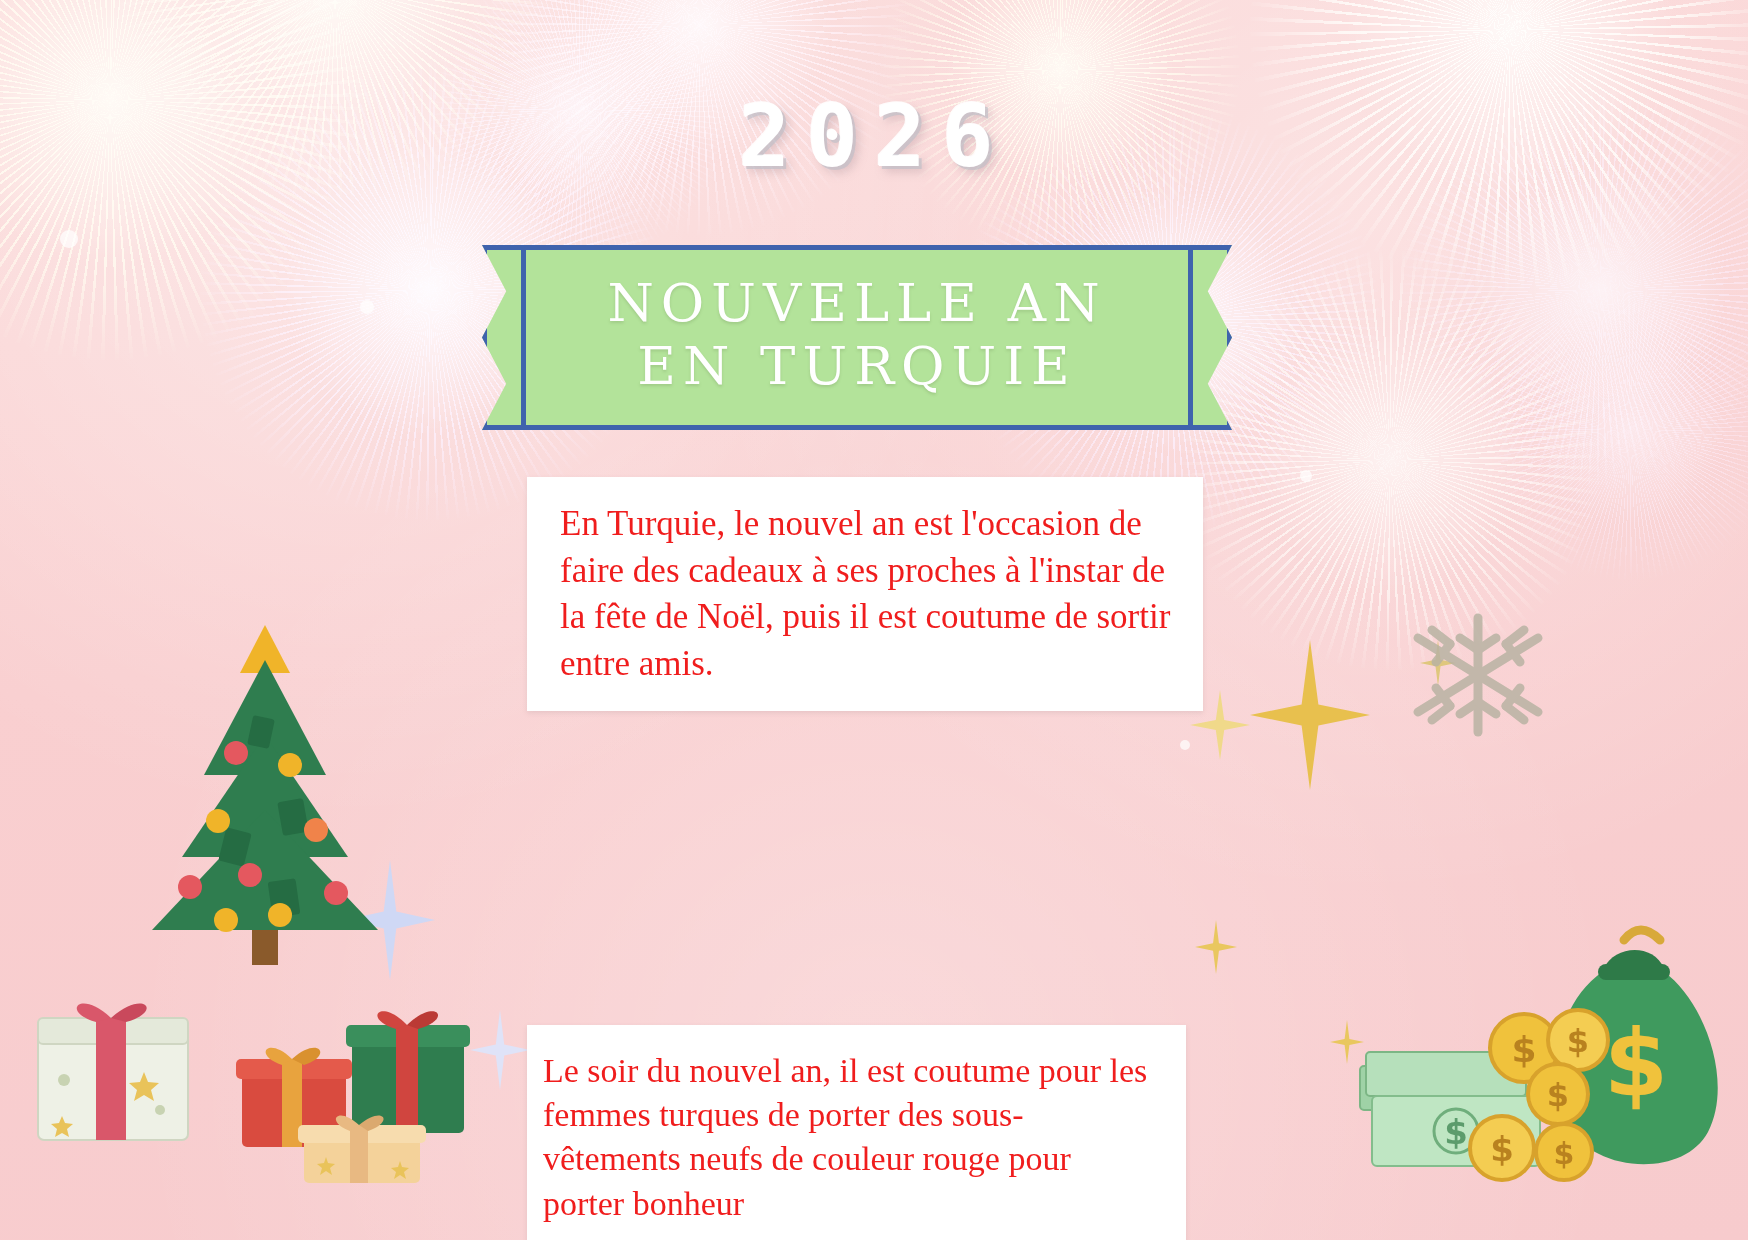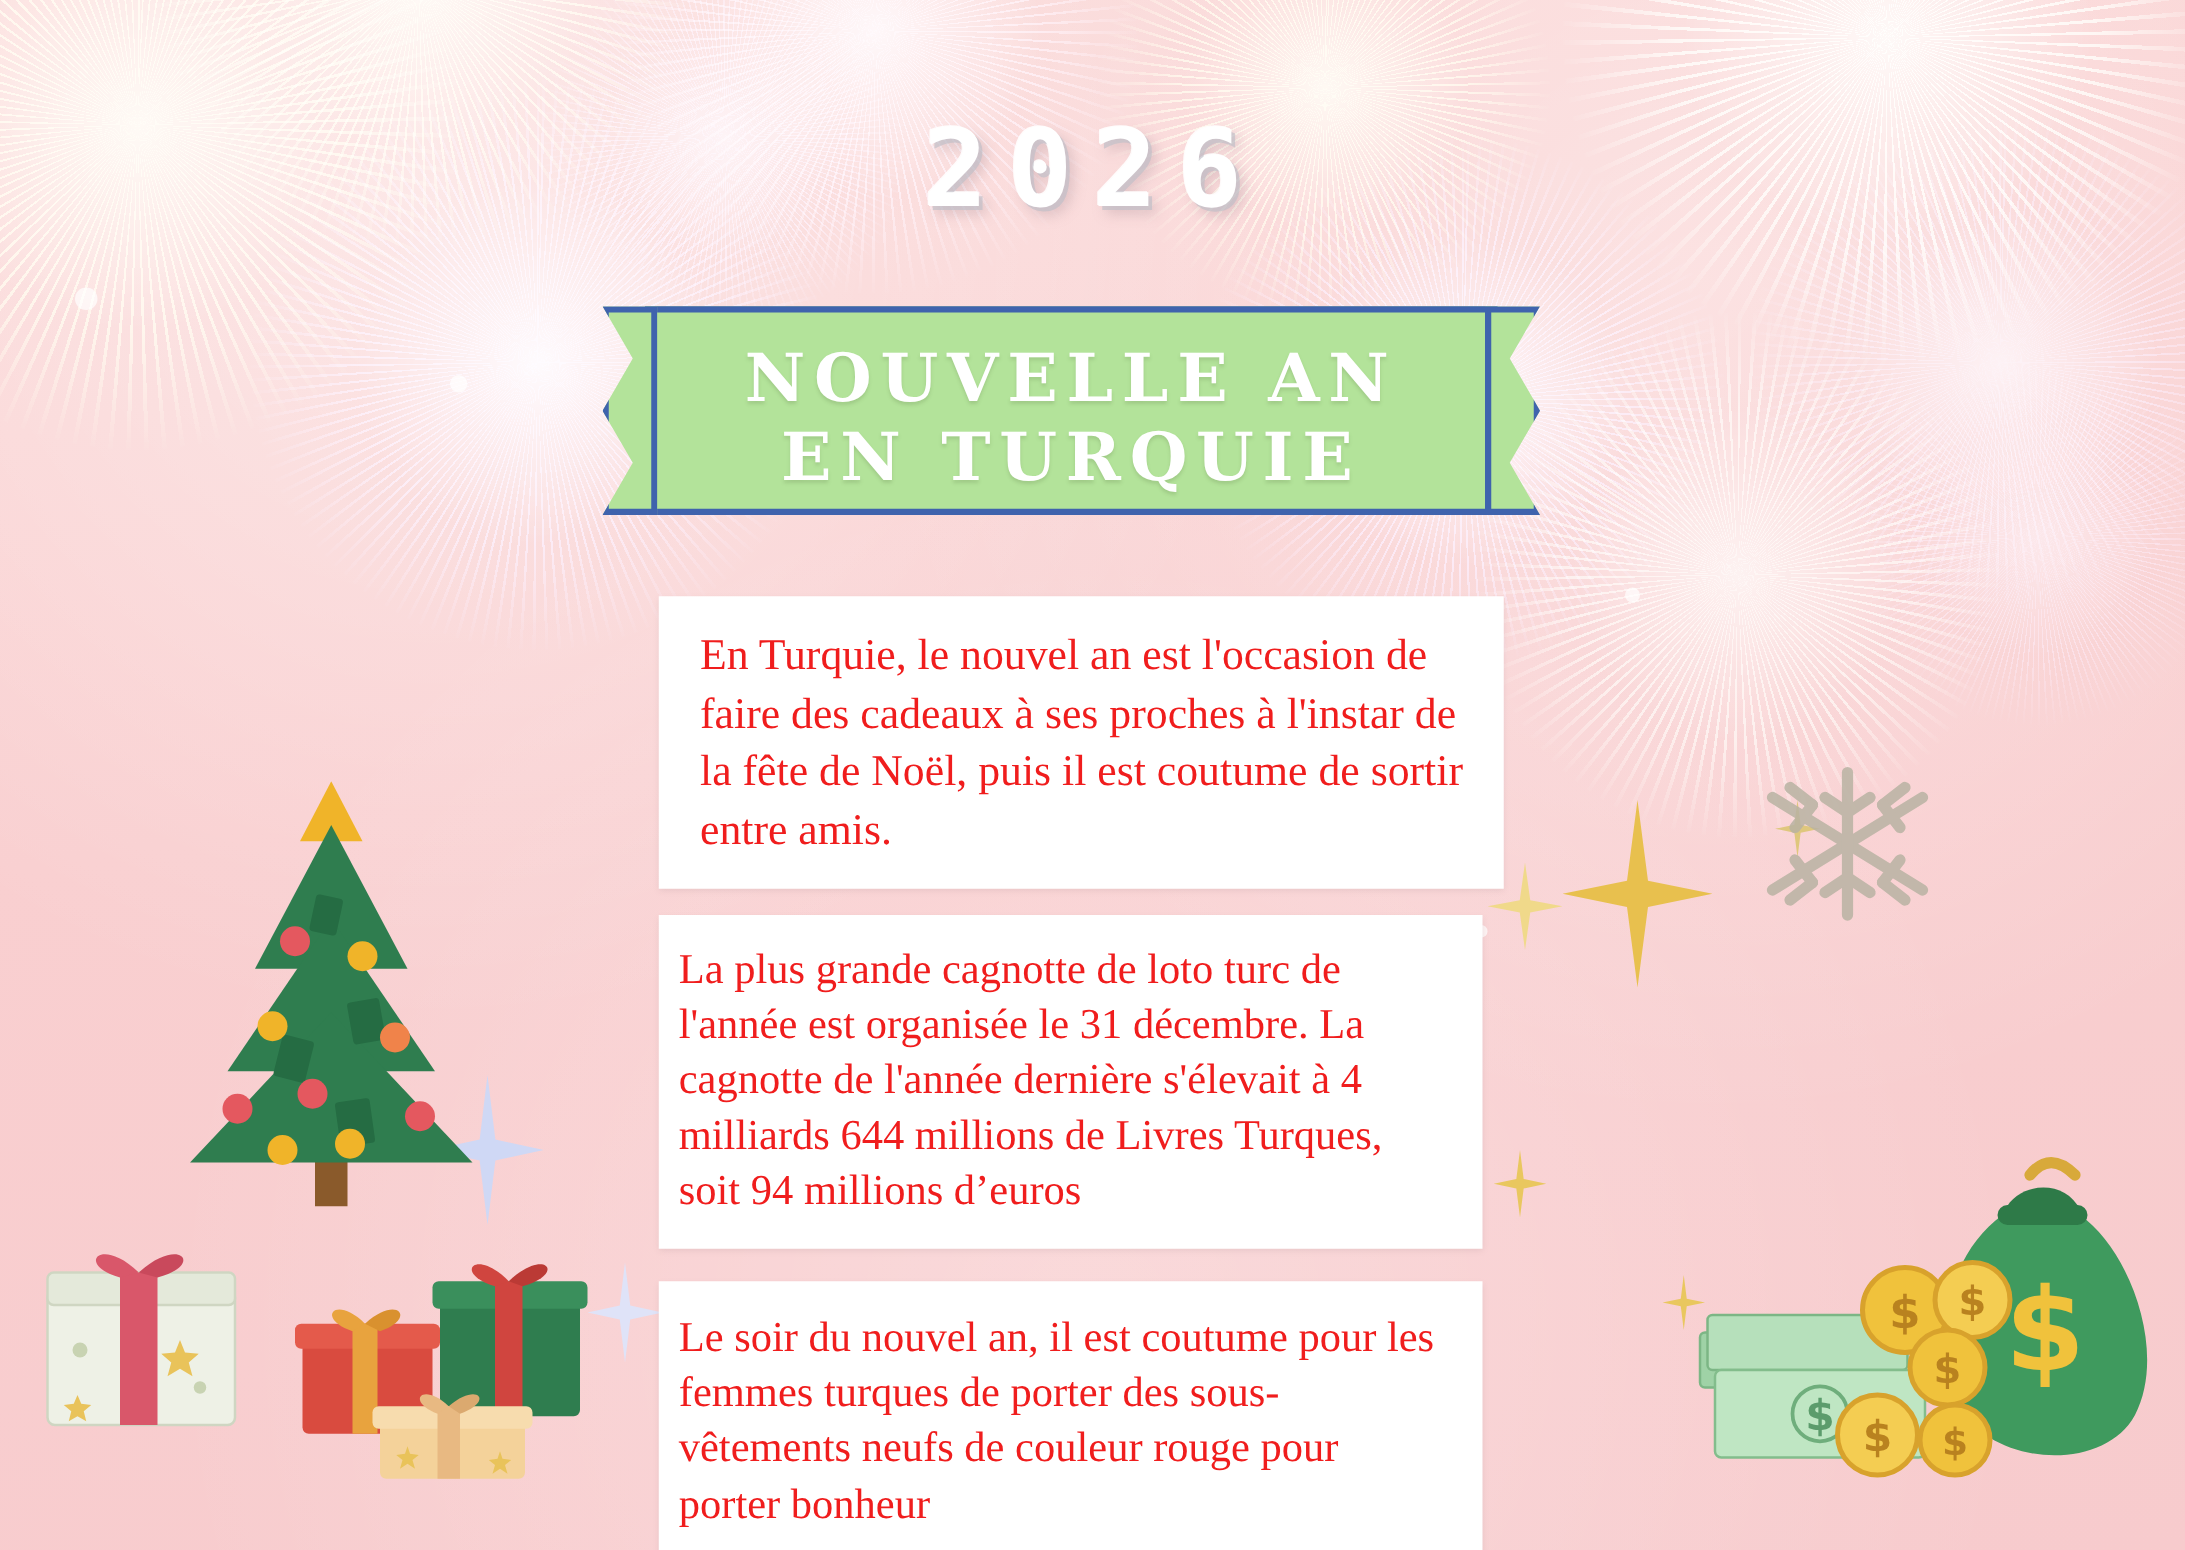--- a/index.html
+++ b/index.html
@@ -112,23 +112,22 @@
     left: 516px;
     top: 245px;
     width: 682px;
     z-index: 6;
   }
   .banner {
     position: relative;
     background: #b3e39a;
     border-top: 5px solid #3f63ad;
     border-bottom: 5px solid #3f63ad;
-    padding: 22px 70px 10px 70px;
+    padding: 22px 70px 28px 70px;
     text-align: center;
-    font-weight: bold;
   }
   
   .banner .zig {
     position: absolute;
     top: -5px;
     bottom: -5px;
     width: 34px;
     background: #b3e39a;
     border: 5px solid #3f63ad;
   }
@@ -232,23 +231,20 @@
   <div class="banner-wrap">
     <div class="banner">
       <div class="zig left"></div>
       <div class="zig right"></div>
       <div class="banner-title">NOUVELLE AN EN TURQUIE</div>
     </div>
   </div>
 
   <div class="card" id="card-1">
     <p>En Turquie, le nouvel an est l'occasion de faire des cadeaux à ses proches à l'instar de la fête de Noël, puis il est coutume de sortir entre amis.</p>
-  </div>
-  <div class="card" id="card-2">
-    <p>La plus grande cagnotte de loto turc de l'année est organisée le 31 décembre. La cagnotte de l'année dernière s'élevait à 4 milliards 644 millions de Livres Turques, soit 94 millions d’euros</p>
   </div>
   <div class="card" id="card-3">
     <p>Le soir du nouvel an, il est coutume pour les femmes turques de porter des sous-vêtements neufs de couleur rouge pour porter bonheur</p>
   </div>
 
   <svg class="tree" viewBox="0 0 270 360">
     <polygon points="135,0 160,48 110,48" fill="#f0b429"></polygon>
     <rect x="122" y="300" width="26" height="40" fill="#8a5a2b"></rect>
     <polygon points="135,35 196,150 74,150" fill="#2f7d4f"></polygon>
     <polygon points="135,110 218,232 52,232" fill="#2f7d4f"></polygon>

